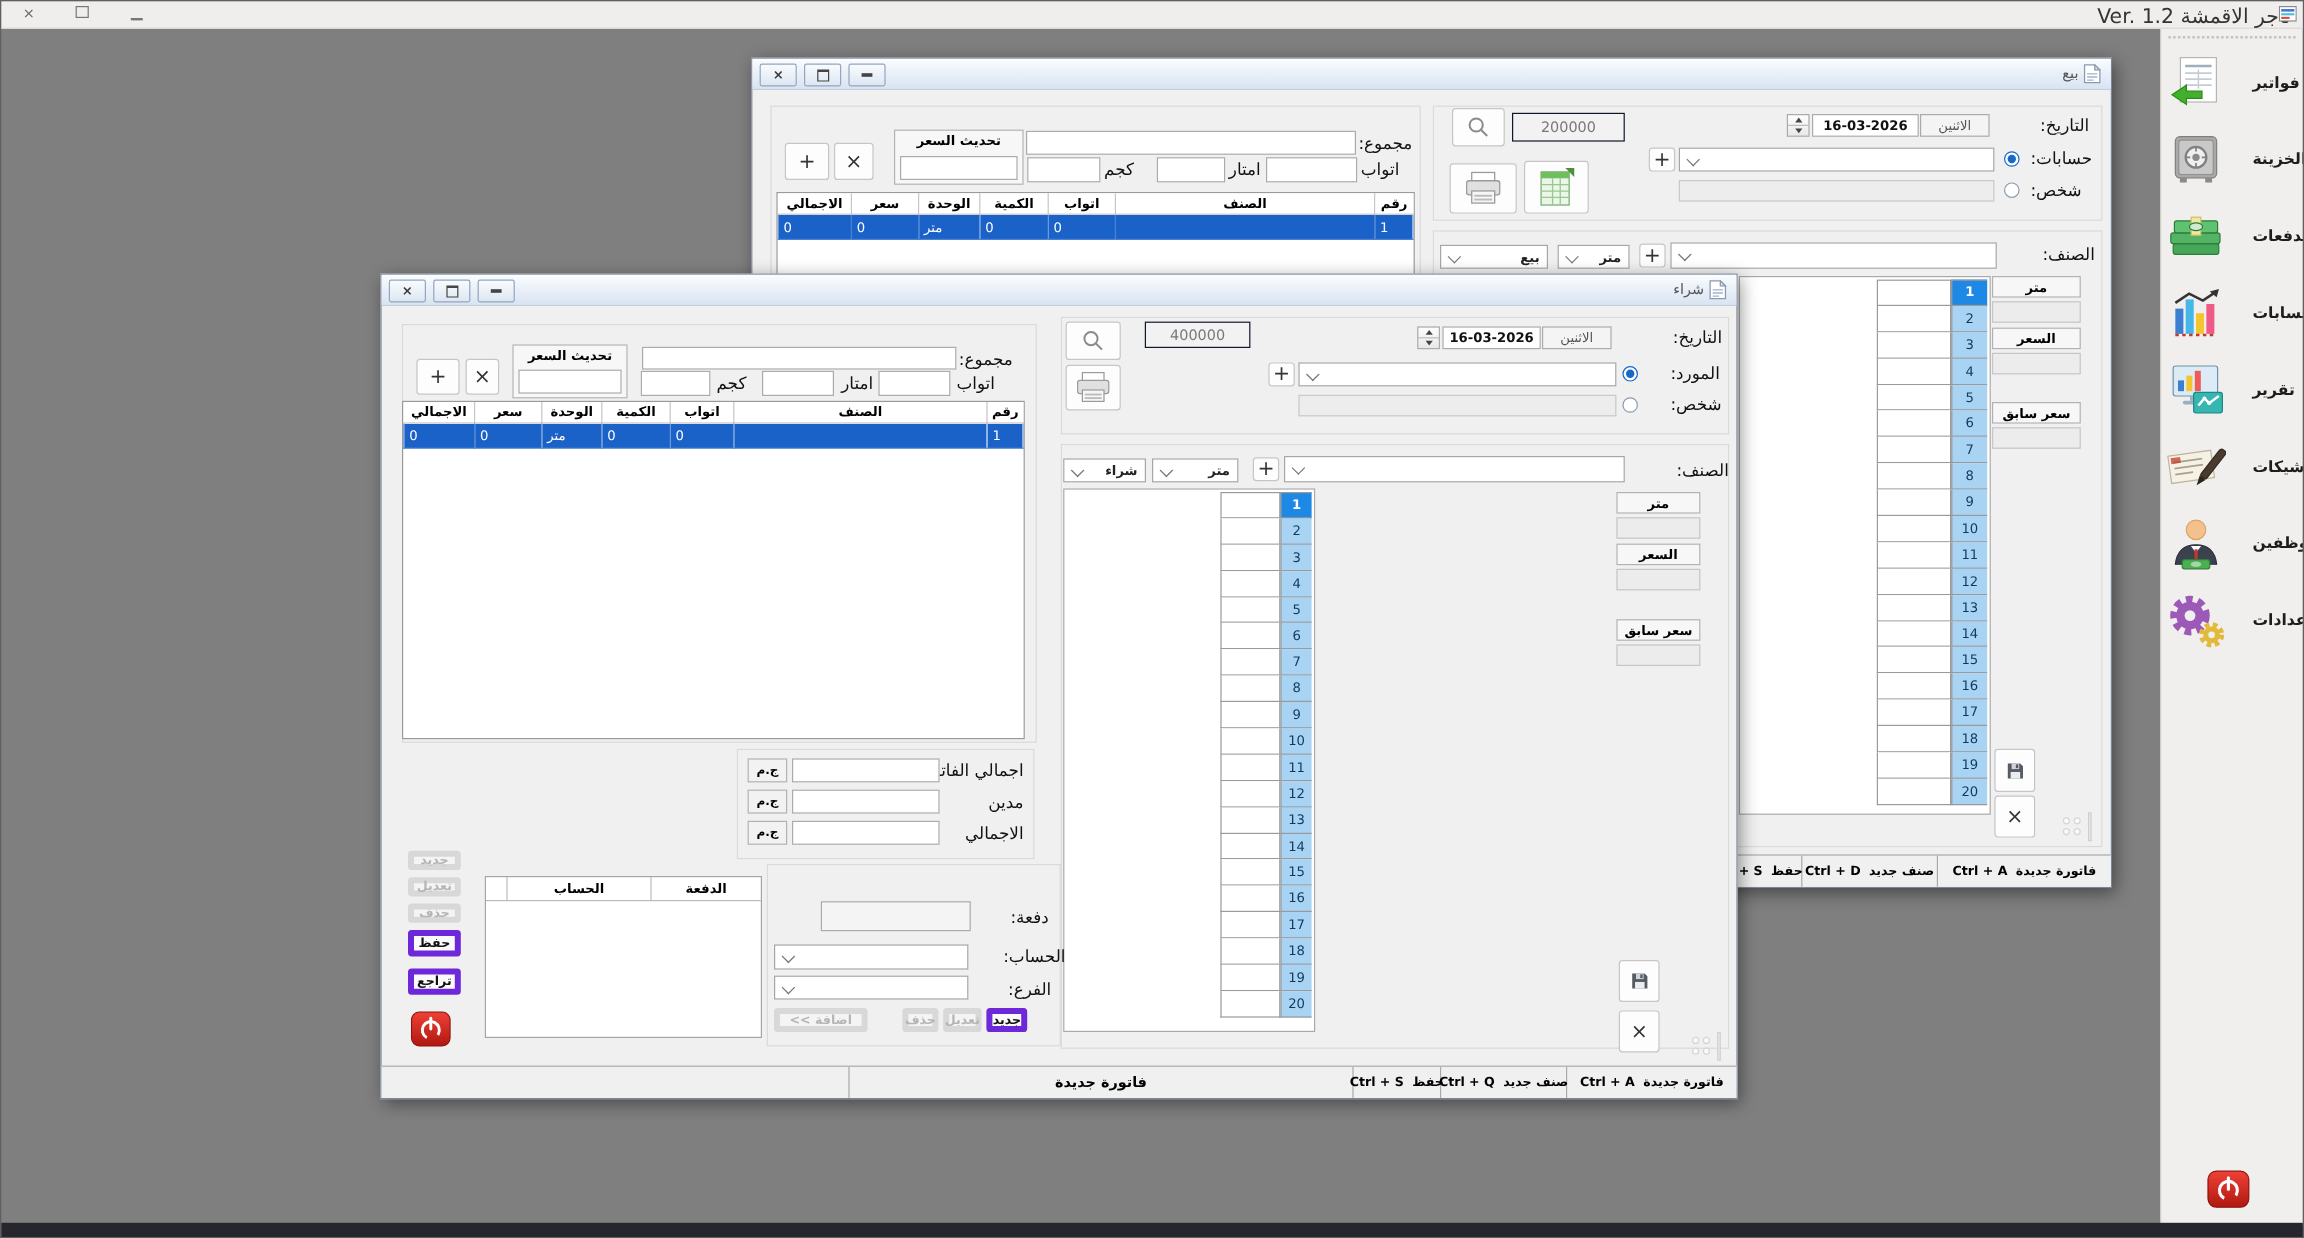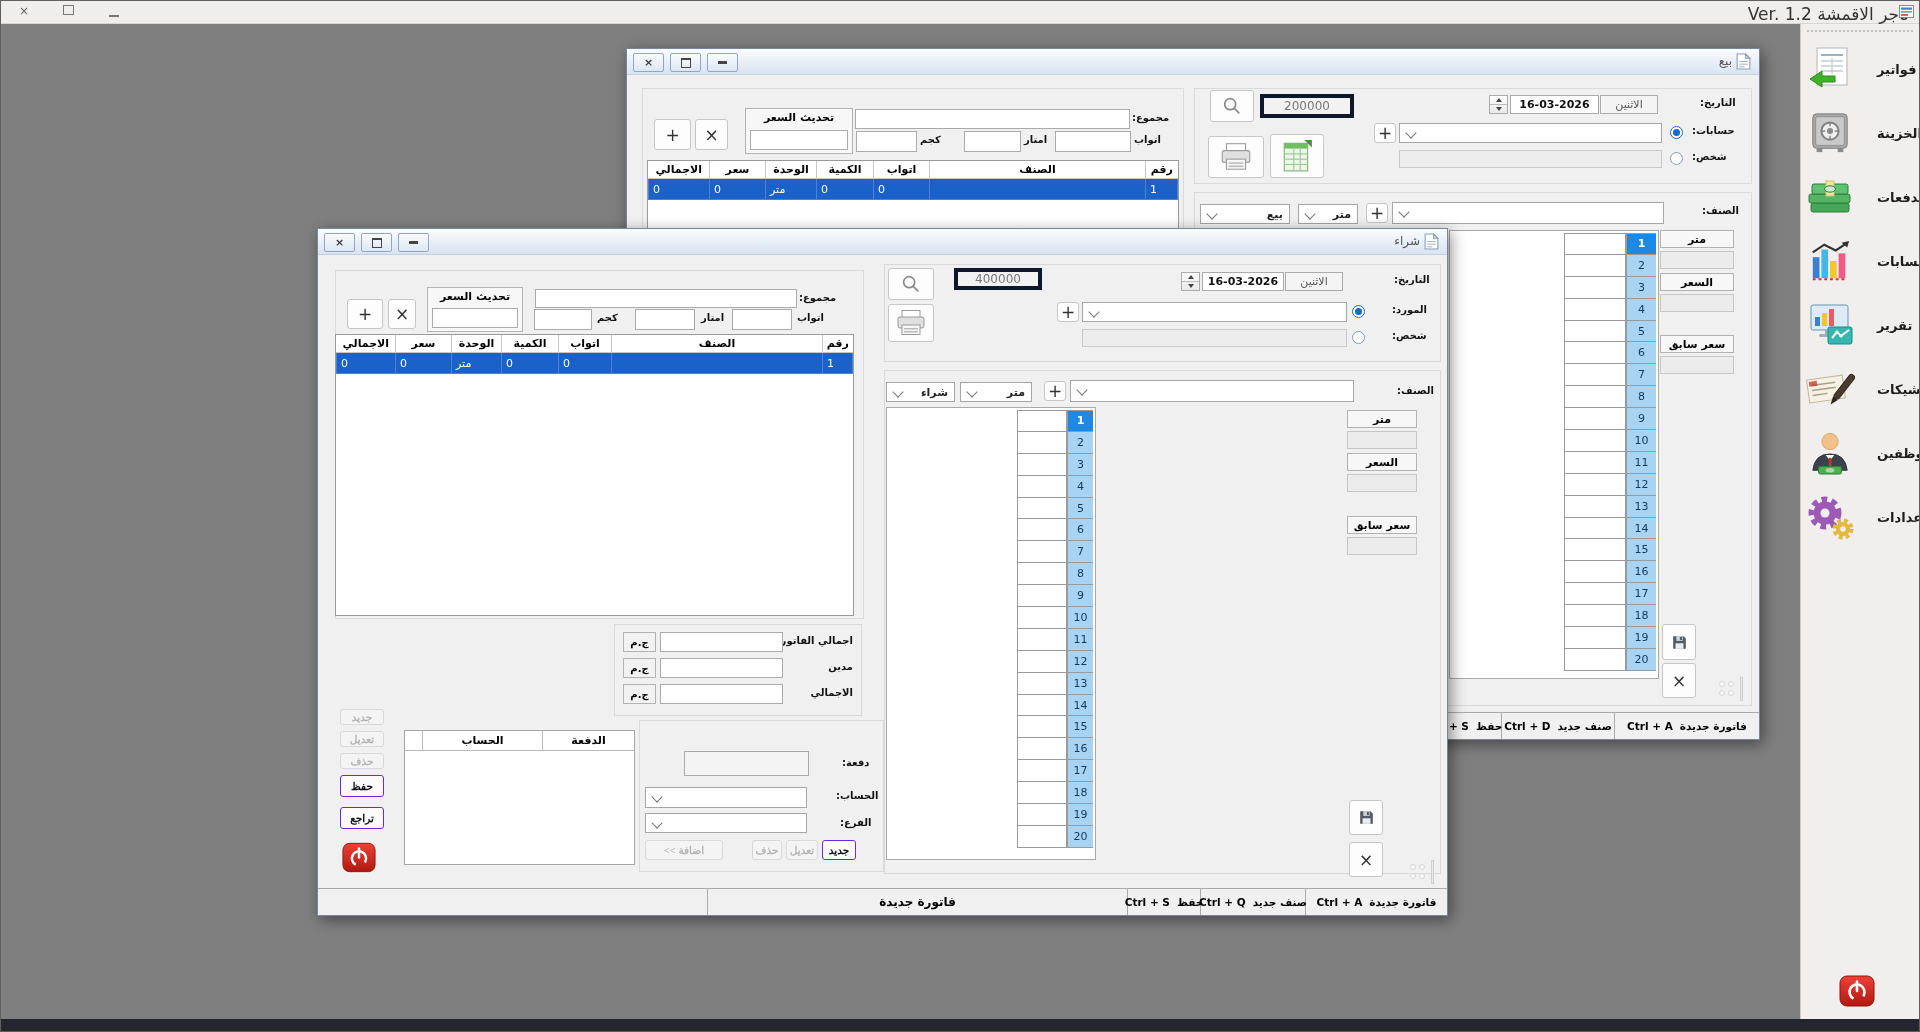--- a/index.html
+++ b/index.html
@@ -24,27 +24,27 @@
   
   .win{position:absolute;background:#f0f0f0;border:1px solid #7a8699;box-shadow:3px 4px 14px rgba(0,0,0,.45);}
   .wtitle{position:absolute;left:0;top:0;right:0;height:25px;background:linear-gradient(180deg,#fbfdfe 0%,#e7eef7 55%,#d9e4f2 100%);border-bottom:1px solid #c2cfe0;}
   .wbtns{position:absolute;left:6px;top:4px;display:flex;gap:6px;}
   .wbtn{width:29px;height:17px;background:linear-gradient(#f8fbfd,#dde7f2);border:1px solid #93a5c2;border-radius:2px;display:flex;align-items:center;justify-content:center;font-size:11px;font-weight:bold;color:#3a3a3a;cursor:pointer;line-height:1;}
   .wbtn .mx{display:inline-block;width:8px;height:7px;border:1px solid #444;border-top-width:2px;}
   .wbtn .mn{display:inline-block;width:9px;height:3px;background:#444;}
   .wname{position:absolute;right:27px;top:5px;font-size:12px;color:#555;direction:rtl;}
   .wicon{position:absolute;right:8px;top:4px;width:15px;height:17px;}
   .grp{position:absolute;border:1px solid #dadada;background:transparent;}
-  .lbl{position:absolute;font-size:10px;font-weight:bold;color:#111;white-space:nowrap;direction:rtl;}
+  .lbl{position:absolute;font-size:14px;font-weight:normal;color:#111;white-space:nowrap;direction:rtl;}
   .inp{position:absolute;background:#fff;border:1px solid #ababab;box-sizing:border-box;}
   .ro{background:#f4f4f4;color:#555;font-size:11px;display:flex;align-items:center;justify-content:center;}
   .dis{background:#ededed;border-color:#c9c9c9;}
   .btn{position:absolute;background:#fdfdfd;border:1px solid #c6c6c6;border-radius:3px;display:flex;align-items:center;justify-content:center;color:#444;cursor:pointer;box-sizing:border-box;}
   .btn.sym{font-size:17px;color:#333;}
-  .numfield{position:absolute;background:#f2f2f2;border:4px solid #0f172a;color:#787878;font-size:12px;display:flex;align-items:center;justify-content:center;box-sizing:border-box;}
+  .numfield{position:absolute;background:#f2f2f2;border:1px solid #0f172a;color:#787878;font-size:12px;display:flex;align-items:center;justify-content:center;box-sizing:border-box;}
   .combo{position:absolute;background:#fff;border:1px solid #a6a6a6;box-sizing:border-box;direction:rtl;display:flex;align-items:center;font-size:11px;font-weight:bold;color:#222;padding:0 6px;cursor:pointer;}
   .combo .chev{position:absolute;left:7px;top:5px;}
   .chev{width:7px;height:7px;border-left:1.6px solid #777;border-bottom:1.6px solid #777;transform:rotate(-45deg);display:inline-block;}
   .radio{position:absolute;width:13px;height:13px;border:1px solid #8a9bb0;border-radius:50%;background:#fff;box-sizing:border-box;cursor:pointer;}
   .radio.sel{border-color:#1668c9;}
   .radio.sel::after{content:'';display:block;width:7px;height:7px;margin:2px;border-radius:50%;background:#1668c9;}
   .spin{position:absolute;width:19px;height:19px;border:1px solid #ababab;background:linear-gradient(#fdfdfd,#e9e9e9);box-sizing:border-box;display:flex;flex-direction:column;cursor:pointer;}
   .spin div{flex:1;display:flex;align-items:center;justify-content:center;}
   .tri-u{width:0;height:0;border-left:3.5px solid transparent;border-right:3.5px solid transparent;border-bottom:4px solid #444;}
   .tri-d{width:0;height:0;border-left:3.5px solid transparent;border-right:3.5px solid transparent;border-top:4px solid #444;}
@@ -78,21 +78,21 @@
   .grip .vb{position:absolute;right:0;top:-2px;width:3px;height:24px;background:#e9e9e9;border:1px solid #cfcfcf;box-sizing:border-box;}
   
   .sbar{position:absolute;left:0;right:0;bottom:0;height:26px;background:#f0f0f0;border-top:1px solid #aaa;display:flex;direction:rtl;z-index:5;}
   .ssec{border-left:1px solid #aaa;display:flex;align-items:center;justify-content:center;gap:7px;font-size:10.5px;font-weight:bold;color:#000;white-space:nowrap;direction:rtl;box-sizing:border-box;}
   .ssec .sc{font-family:"DejaVu Sans","Liberation Sans",sans-serif;direction:ltr;}
   .ssec.fill{flex:1;border-left:none;}
   .ssec.msg{font-size:12px;}
   
   .curbox{position:absolute;border:1px solid #b2b2b2;background:#f2f2f2;font-size:10px;font-weight:bold;display:flex;align-items:center;justify-content:center;direction:rtl;box-sizing:border-box;}
   
-  .abtn{position:absolute;background:#fbfbfb;border:1px solid #6d28d9;border-radius:3px;font-size:10.5px;font-weight:bold;color:#111;display:flex;align-items:center;justify-content:center;direction:rtl;cursor:pointer;box-sizing:border-box;font-family:Liberation Serif, serif;}
+  .abtn{position:absolute;background:#fbfbfb;border:5px solid #6d28d9;border-radius:3px;font-size:10.5px;font-weight:bold;color:#111;display:flex;align-items:center;justify-content:center;direction:rtl;cursor:pointer;box-sizing:border-box;}
   .abtn.off{color:#b5b5b5;border-color:#d8d8d8;background:#f4f4f4;cursor:default;}
   
   .ptbl{position:absolute;background:#fff;border:1px solid #a5a5a5;box-sizing:border-box;}
   .ptbl .hdr{display:flex;direction:rtl;border-bottom:1px solid #bbb;height:19px;}
   .ptbl .hdr div{font-size:11px;font-weight:bold;display:flex;align-items:center;justify-content:center;border-left:1px solid #bbb;box-sizing:border-box;}
 </style>
 </head>
 <body>
 
 <div id="root">

